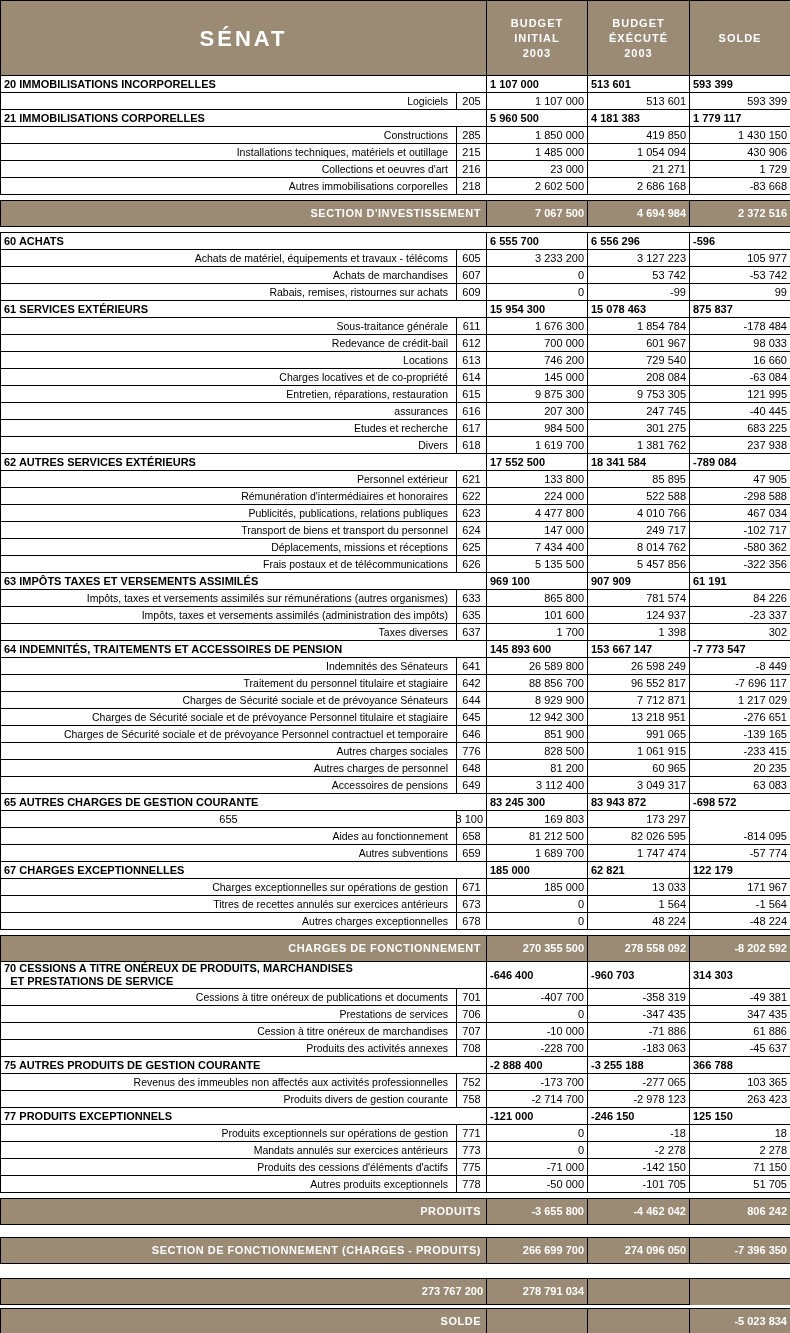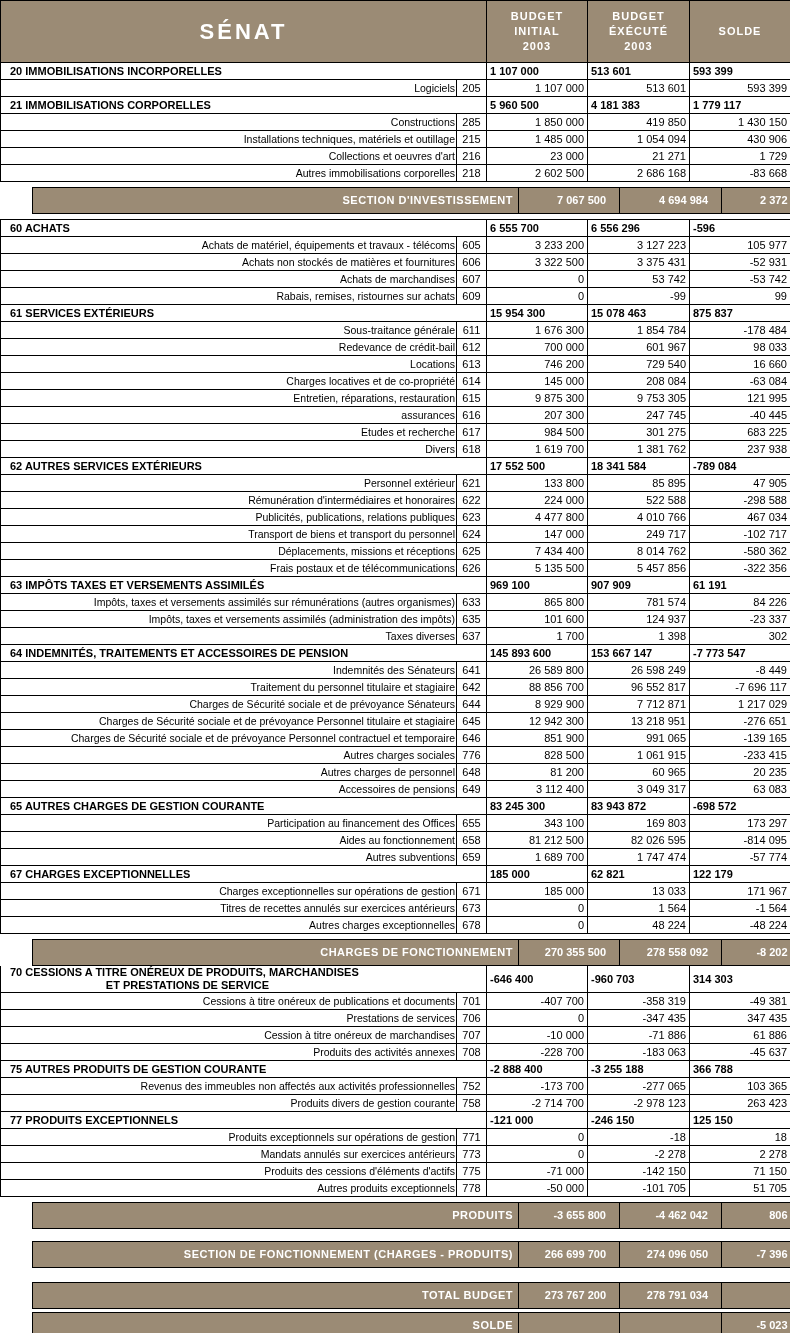--- a/index.html
+++ b/index.html
@@ -22,81 +22,81 @@
     border-right: 1px solid #000;
     border-bottom: 1px solid #000;
     display: flex;
     align-items: center;
     min-height: 17px;
     overflow: hidden;
     line-height: 13px;
   }
 
   
-  .header-row { background: #9b8b75; color: #fff; height: 63px; }
+  .header-row { background: #9b8b75; color: #fff; height: 76px; }
   .title-cell {
     justify-content: center;
     font-size: 22px;
     font-weight: bold;
     letter-spacing: 3px;
   }
   .colhead-cell {
     justify-content: center;
     text-align: center;
     font-weight: bold;
     font-size: 11px;
     line-height: 15px;
     letter-spacing: 1px;
     white-space: pre-line;
   }
 
   
   .section .label-cell {
     font-weight: bold;
-    padding-left: 9px;
+    padding-left: 3px;
     white-space: pre-wrap;
-    text-align: center;
+    text-align: left;
   }
   .section .val {
     font-weight: bold;
     justify-content: flex-start;
     padding-left: 3px;
     white-space: nowrap;
   }
 
   
   .detail .label-cell {
     justify-content: flex-end;
     text-align: right;
-    padding-right: 1px;
+    padding-right: 8px;
     white-space: nowrap;
     font-size: 10.5px;
   }
   .detail .code-cell {
     justify-content: center;
     font-weight: normal;
   }
   .detail .val {
     justify-content: flex-end;
     padding-right: 3px;
     white-space: nowrap;
   }
 
   
-  .band { background: #9b8b75; color: #fff; font-weight: bold; margin-left: 32px; }
+  .band { background: #9b8b75; color: #fff; font-weight: bold; }
   .band .cell { min-height: 26px; }
   .band .label-cell {
     justify-content: flex-end;
     text-align: right;
     padding-right: 5px;
     letter-spacing: 0.5px;
   }
   .band .val {
     justify-content: flex-end;
-    padding-right: 13px;
+    padding-right: 3px;
     white-space: nowrap;
   }
 
   .spacer { background: #fff; }
 </style>
 </head>
 <body>
 
 <div class="budget-table">
   <div class="row header-row cols4 topline">
@@ -172,27 +172,20 @@
         <div class="cell val solde">-596</div>
       </div>
       <div class="row detail cols5">
         <div class="cell label-cell">Achats de matériel, équipements et travaux - télécoms</div>
         <div class="cell code-cell">605</div>
         <div class="cell val initial">3 233 200</div>
         <div class="cell val executed">3 127 223</div>
         <div class="cell val solde">105 977</div>
       </div>
       <div class="row detail cols5">
-        <div class="cell label-cell">Achats non stockés de matières et fournitures</div>
-        <div class="cell code-cell">606</div>
-        <div class="cell val initial">3 322 500</div>
-        <div class="cell val executed">3 375 431</div>
-        <div class="cell val solde">-52 931</div>
-      </div>
-      <div class="row detail cols5">
         <div class="cell label-cell">Achats de marchandises</div>
         <div class="cell code-cell">607</div>
         <div class="cell val initial">0</div>
         <div class="cell val executed">53 742</div>
         <div class="cell val solde">-53 742</div>
       </div>
       <div class="row detail cols5">
         <div class="cell label-cell">Rabais, remises, ristournes sur achats</div>
         <div class="cell code-cell">609</div>
         <div class="cell val initial">0</div>
@@ -398,21 +391,20 @@
         <div class="cell val executed">3 049 317</div>
         <div class="cell val solde">63 083</div>
       </div>
       <div class="row section cols4">
         <div class="cell label-cell">65 AUTRES CHARGES DE GESTION COURANTE</div>
         <div class="cell val initial">83 245 300</div>
         <div class="cell val executed">83 943 872</div>
         <div class="cell val solde">-698 572</div>
       </div>
       <div class="row detail cols5">
-        <div class="cell label-cell">Participation au financement des Offices</div>
         <div class="cell code-cell">655</div>
         <div class="cell val initial">343 100</div>
         <div class="cell val executed">169 803</div>
         <div class="cell val solde">173 297</div>
       </div>
       <div class="row detail cols5">
         <div class="cell label-cell">Aides au fonctionnement</div>
         <div class="cell code-cell">658</div>
         <div class="cell val initial">81 212 500</div>
         <div class="cell val executed">82 026 595</div>
@@ -557,21 +549,20 @@
       </div>
       <div class="spacer" style="height: 12px;"></div>
       <div class="row band cols4 topline">
         <div class="cell label-cell">SECTION DE FONCTIONNEMENT (CHARGES - PRODUITS)</div>
         <div class="cell val initial">266 699 700</div>
         <div class="cell val executed">274 096 050</div>
         <div class="cell val solde">-7 396 350</div>
       </div>
       <div class="spacer" style="height: 14px;"></div>
       <div class="row band cols4 topline">
-        <div class="cell label-cell">TOTAL BUDGET</div>
         <div class="cell val initial">273 767 200</div>
         <div class="cell val executed">278 791 034</div>
         <div class="cell val solde"></div>
       </div>
       <div class="spacer" style="height: 3px;"></div>
       <div class="row band cols4 topline">
         <div class="cell label-cell">SOLDE</div>
         <div class="cell val initial"></div>
         <div class="cell val executed"></div>
         <div class="cell val solde">-5 023 834</div>

